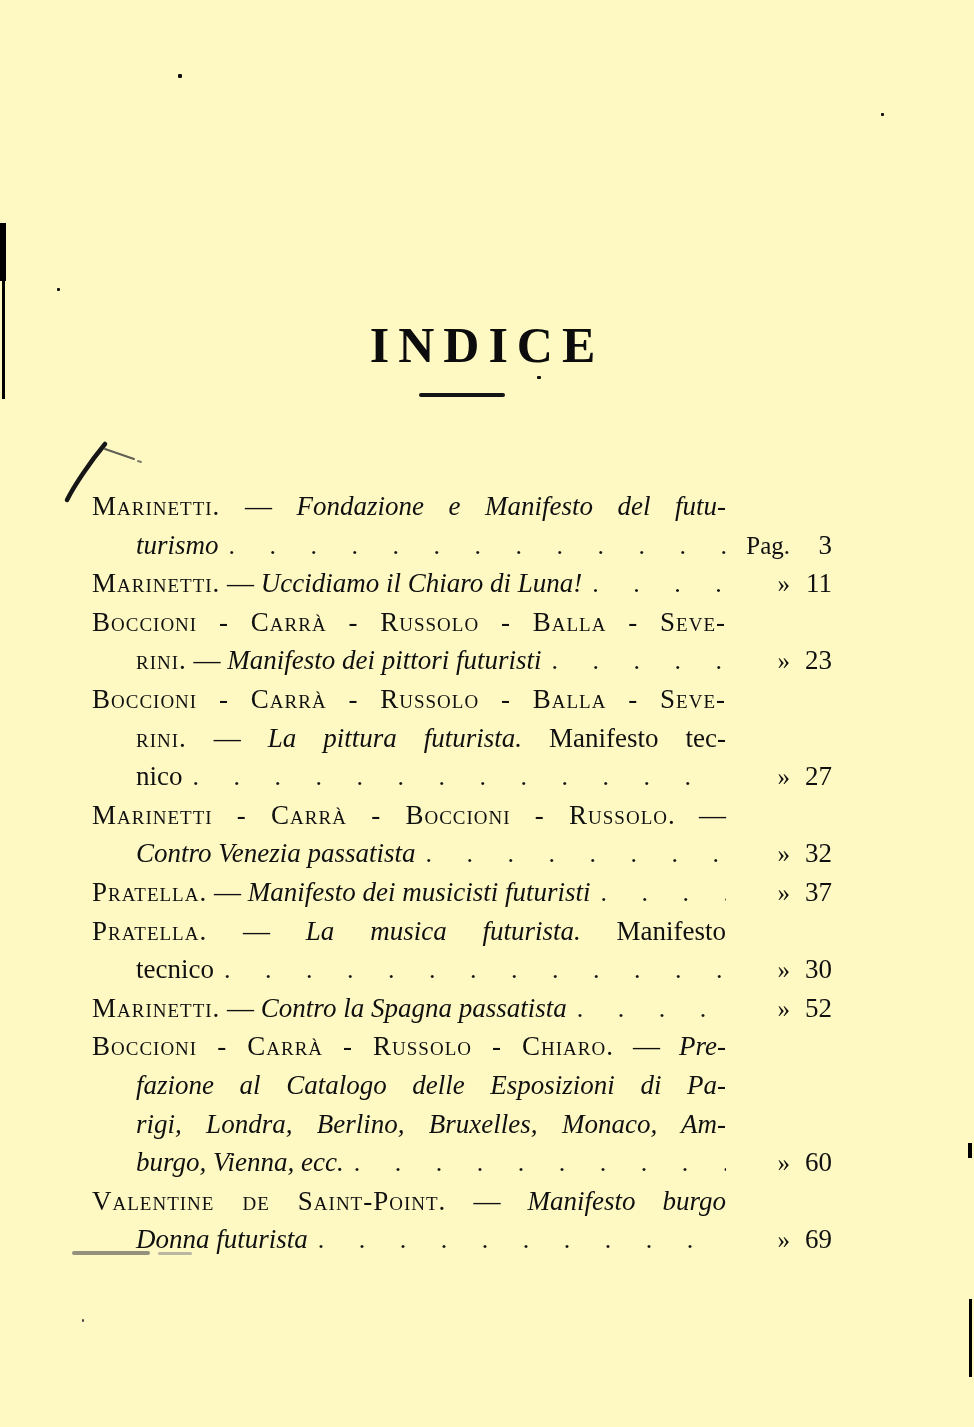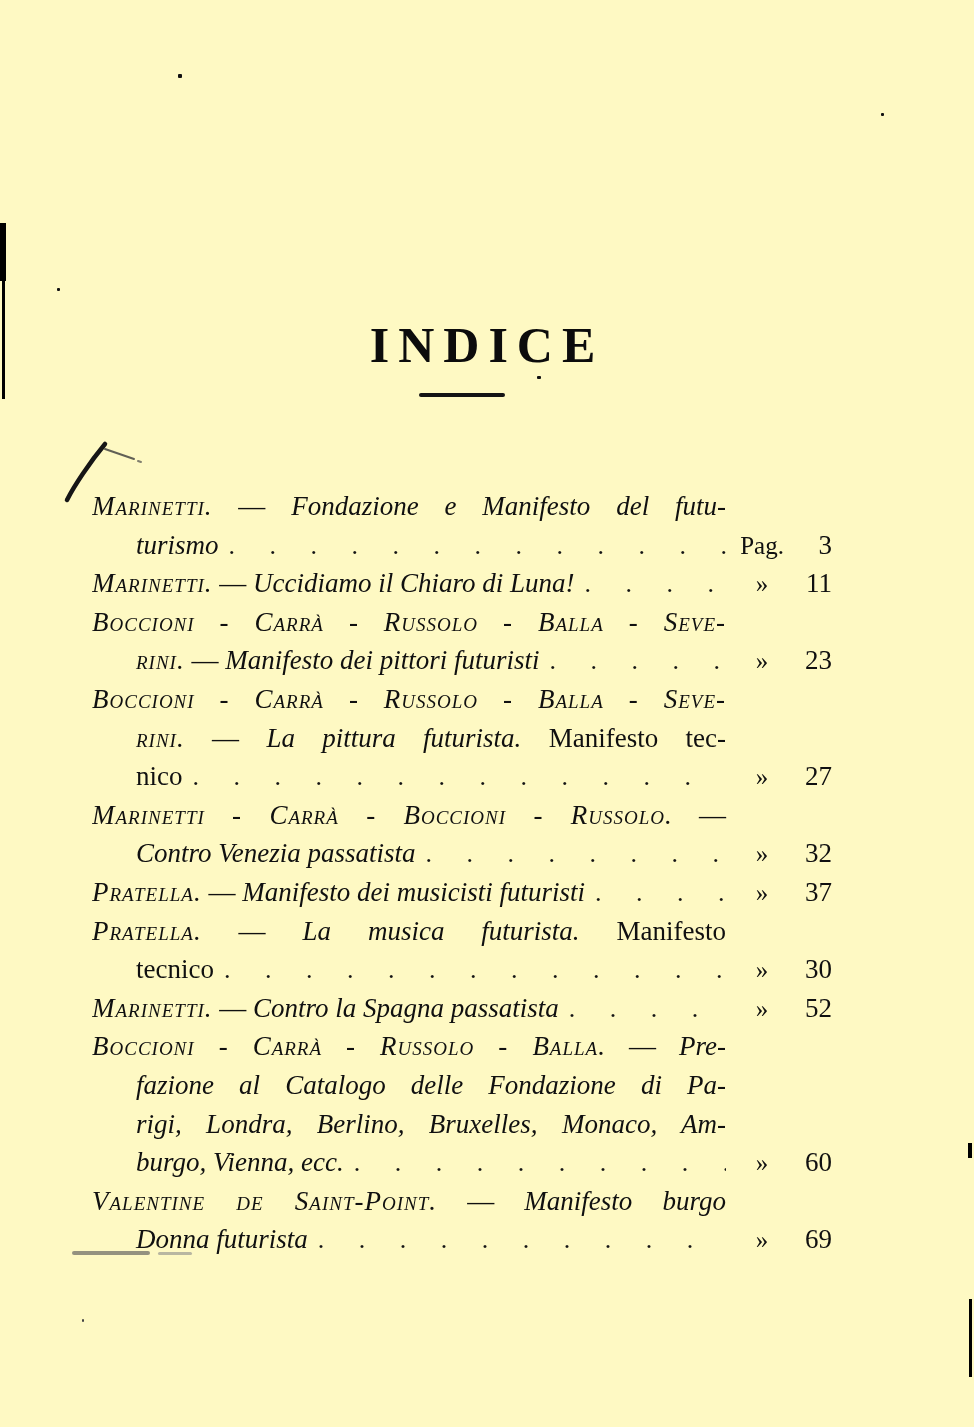--- a/index.html
+++ b/index.html
@@ -15,28 +15,28 @@
   }
   .title-rule {
     position:absolute; top:393px; left:419px; width:86px; height:4px;
     background:#141414; border-radius:2px;
   }
   .toc { position:absolute; top:487px; left:92px; width:740px; }
   .line { display:flex; align-items:baseline; height:38.6px; line-height:38.6px; font-size:27px; overflow:hidden; }
   .line .text { white-space:pre; }
   .line.just .text { flex:1 1 auto; white-space:normal; text-align:justify; text-align-last:justify; }
   .ind { flex:0 0 44px; }
-  .sc { font-variant:small-caps; letter-spacing:1px;font-style:italic; }
+  .sc { font-variant:small-caps; letter-spacing:1px; }
   .it { font-style:italic;text-align:center; }
   .rm {}
   .leader {
     flex:1 1 auto; overflow:hidden; white-space:nowrap;
     letter-spacing:14px; padding-left:10px; color:#141414; font-size:26px;
   }
-  .ref { flex:0 0 56px; text-align:center; padding-left:8px; font-size:25px; }
+  .ref { flex:0 0 56px; text-align:right; padding-left:8px; font-size:25px; }
   .num { flex:0 0 42px; text-align:right; font-size:27px; }
   
   .art { position:absolute; background:#000; }
   .art-left-thick { left:0; top:223px; width:6px; height:58px; }
   .art-left-thin  { left:2px; top:281px; width:2.5px; height:118px; }
   .art-right-small{ left:968px; top:1143px; width:4px; height:15px; }
   .art-right-long { left:969px; top:1299px; width:3px; height:78px; }
   .speck { position:absolute; background:#111; border-radius:1px; }
   .speck-a { left:178px; top:74px; width:4px; height:4px; }
   .speck-b { left:881px; top:113px; width:3px; height:3px; }
@@ -134,27 +134,27 @@
         <span class="ref">»</span>
         <span class="num">30</span>
       </div>
       <div class="line">
         <span class="text"><span class="sc">Marinetti.</span><span class="rm"> — </span><span class="it">Contro la Spagna passatista</span></span>
         <span class="leader"> . . . . . . . . . . . . . . . . . . . . . . . . . . . . . . . . . . . . . . . .</span>
         <span class="ref">»</span>
         <span class="num">52</span>
       </div>
       <div class="line just">
-        <span class="text"><span class="sc">Boccioni - Carrà - Russolo - Balla.</span><span class="rm"> — </span><span class="it">Pre-</span></span>
-        <span class="ref"></span>
-        <span class="num"></span>
-      </div>
-      <div class="line just">
-        <span class="ind"></span>
-        <span class="text"><span class="it">fazione al Catalogo delle Fondazione di Pa-</span></span>
+        <span class="text"><span class="sc">Boccioni - Carrà - Russolo - Chiaro.</span><span class="rm"> — </span><span class="it">Pre-</span></span>
+        <span class="ref"></span>
+        <span class="num"></span>
+      </div>
+      <div class="line just">
+        <span class="ind"></span>
+        <span class="text"><span class="it">fazione al Catalogo delle Esposizioni di Pa-</span></span>
         <span class="ref"></span>
         <span class="num"></span>
       </div>
       <div class="line just">
         <span class="ind"></span>
         <span class="text"><span class="it">rigi, Londra, Berlino, Bruxelles, Monaco, Am-</span></span>
         <span class="ref"></span>
         <span class="num"></span>
       </div>
       <div class="line">

